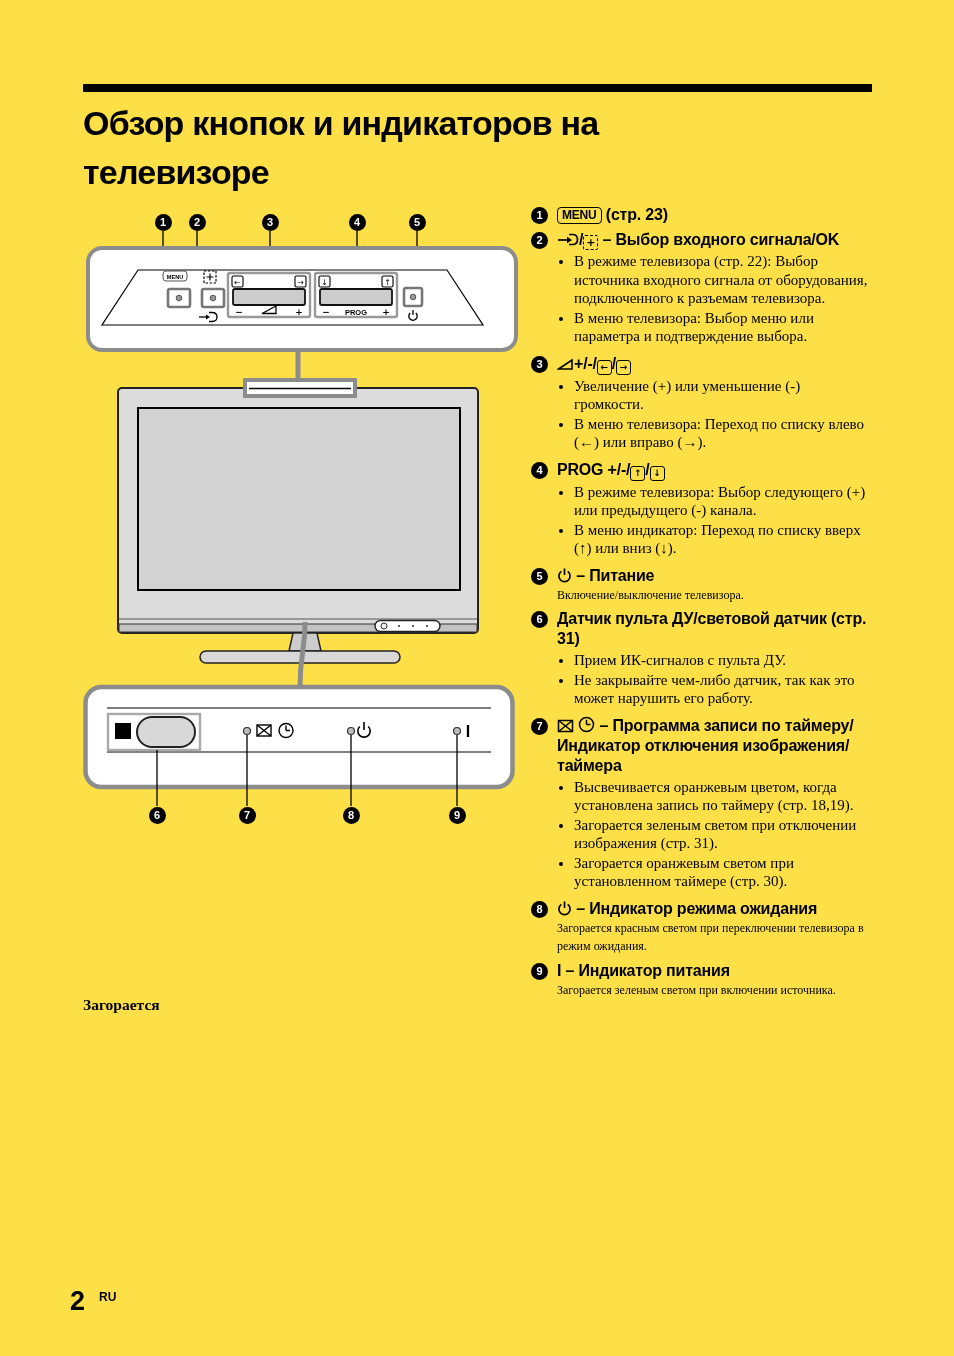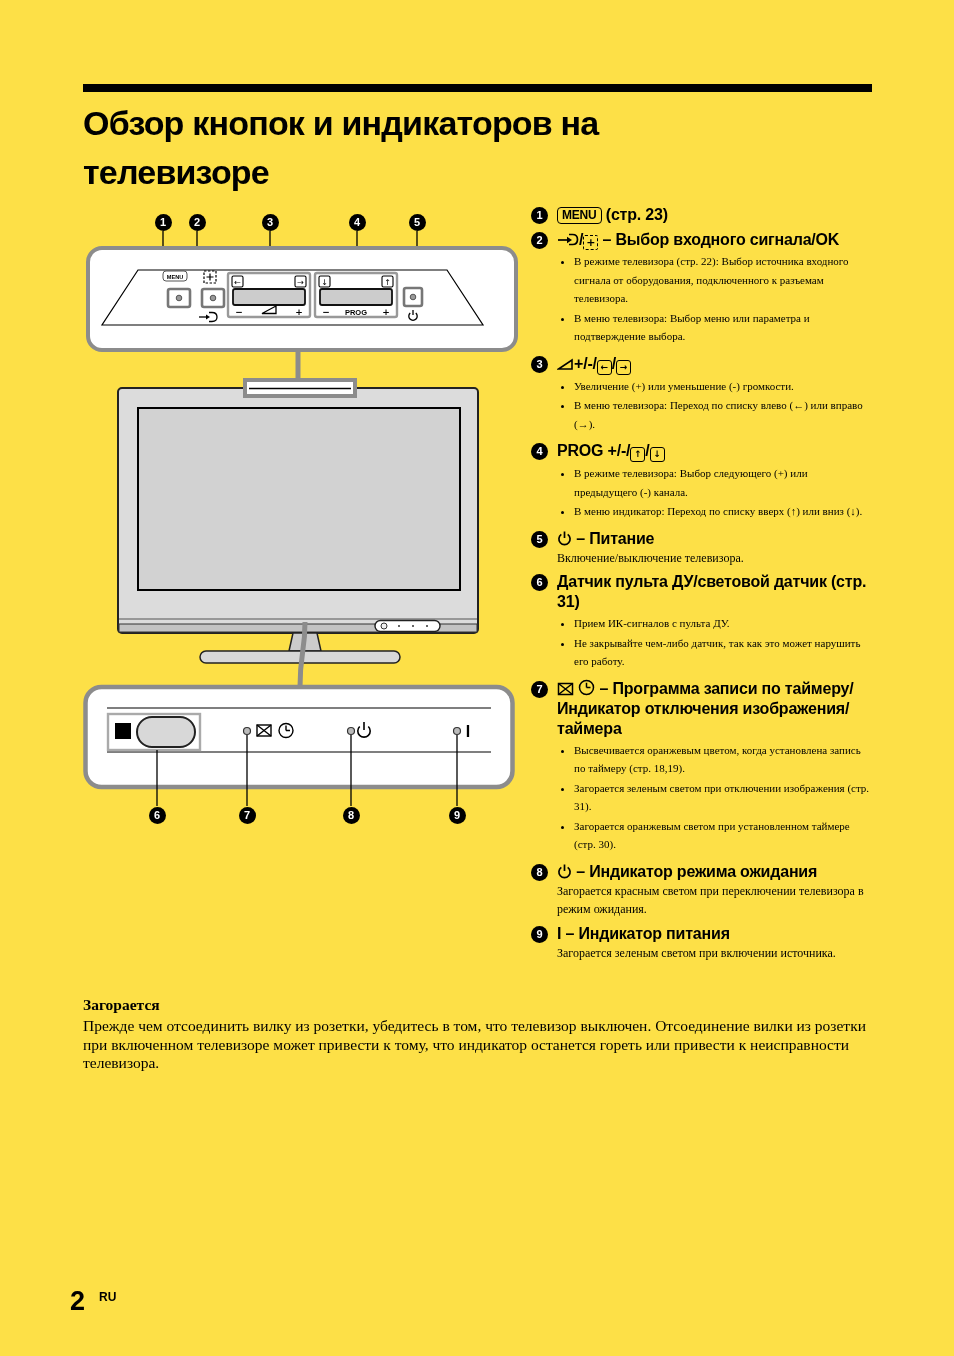--- a/index.html
+++ b/index.html
@@ -21,21 +21,21 @@
     flex:0 0 17px; width:17px; height:17px; margin:2px 9px 0 0;
     border-radius:50%; background:#000; color:#fff; text-align:center;
     font:bold 11px/17px "Liberation Sans", sans-serif;
   }
   .item-content { flex:1; min-width:0; }
   .heading {
     font-family:"Liberation Sans", sans-serif; font-weight:bold;
     font-size:16px; line-height:20px; letter-spacing:-0.2px;
   }
   .body-text { font-size:12px; line-height:18.5px; }
-  ul.bullets { margin:2px 0 3px; padding-left:17px; font-size:11px; line-height:18.5px; }
+  ul.bullets { margin:2px 0 3px; padding-left:17px; font-size:15px; line-height:18.5px; }
   ul.bullets li { margin-bottom:1px; }
   
   .key {
     display:inline-block; border:1.5px solid #000; border-radius:4px;
     padding:0 4px; font:bold 12px/15px "Liberation Sans", sans-serif;
     vertical-align:1px;
   }
   .plusbox {
     display:inline-block; width:13px; height:13px; border:1.5px dashed #000;
     border-radius:2px; text-align:center; font:bold 11px/13px "DejaVu Sans", sans-serif;
@@ -351,20 +351,19 @@
       <div class="item-content">
         <div class="heading">I – Индикатор питания</div>
         <div class="body-text">Загорается зеленым светом при включении источника.</div>
       </div>
     </div>
 
   </div>
 
   <div class="note">
     <div class="note-title">Загорается</div>
-    <div class="note-body">Прежде чем отсоединить вилку из розетки, убедитесь в том, что телевизор выключен. Отсоединение вилки из розетки при включенном телевизоре может привести к тому, что индикатор останется гореть или привести к неисправности телевизора.</div>
   </div>
 
   <div class="page-num">
     <span class="pnum">2</span><span class="psup">RU</span>
   </div>
 
 </div>
 
 </body></html>

